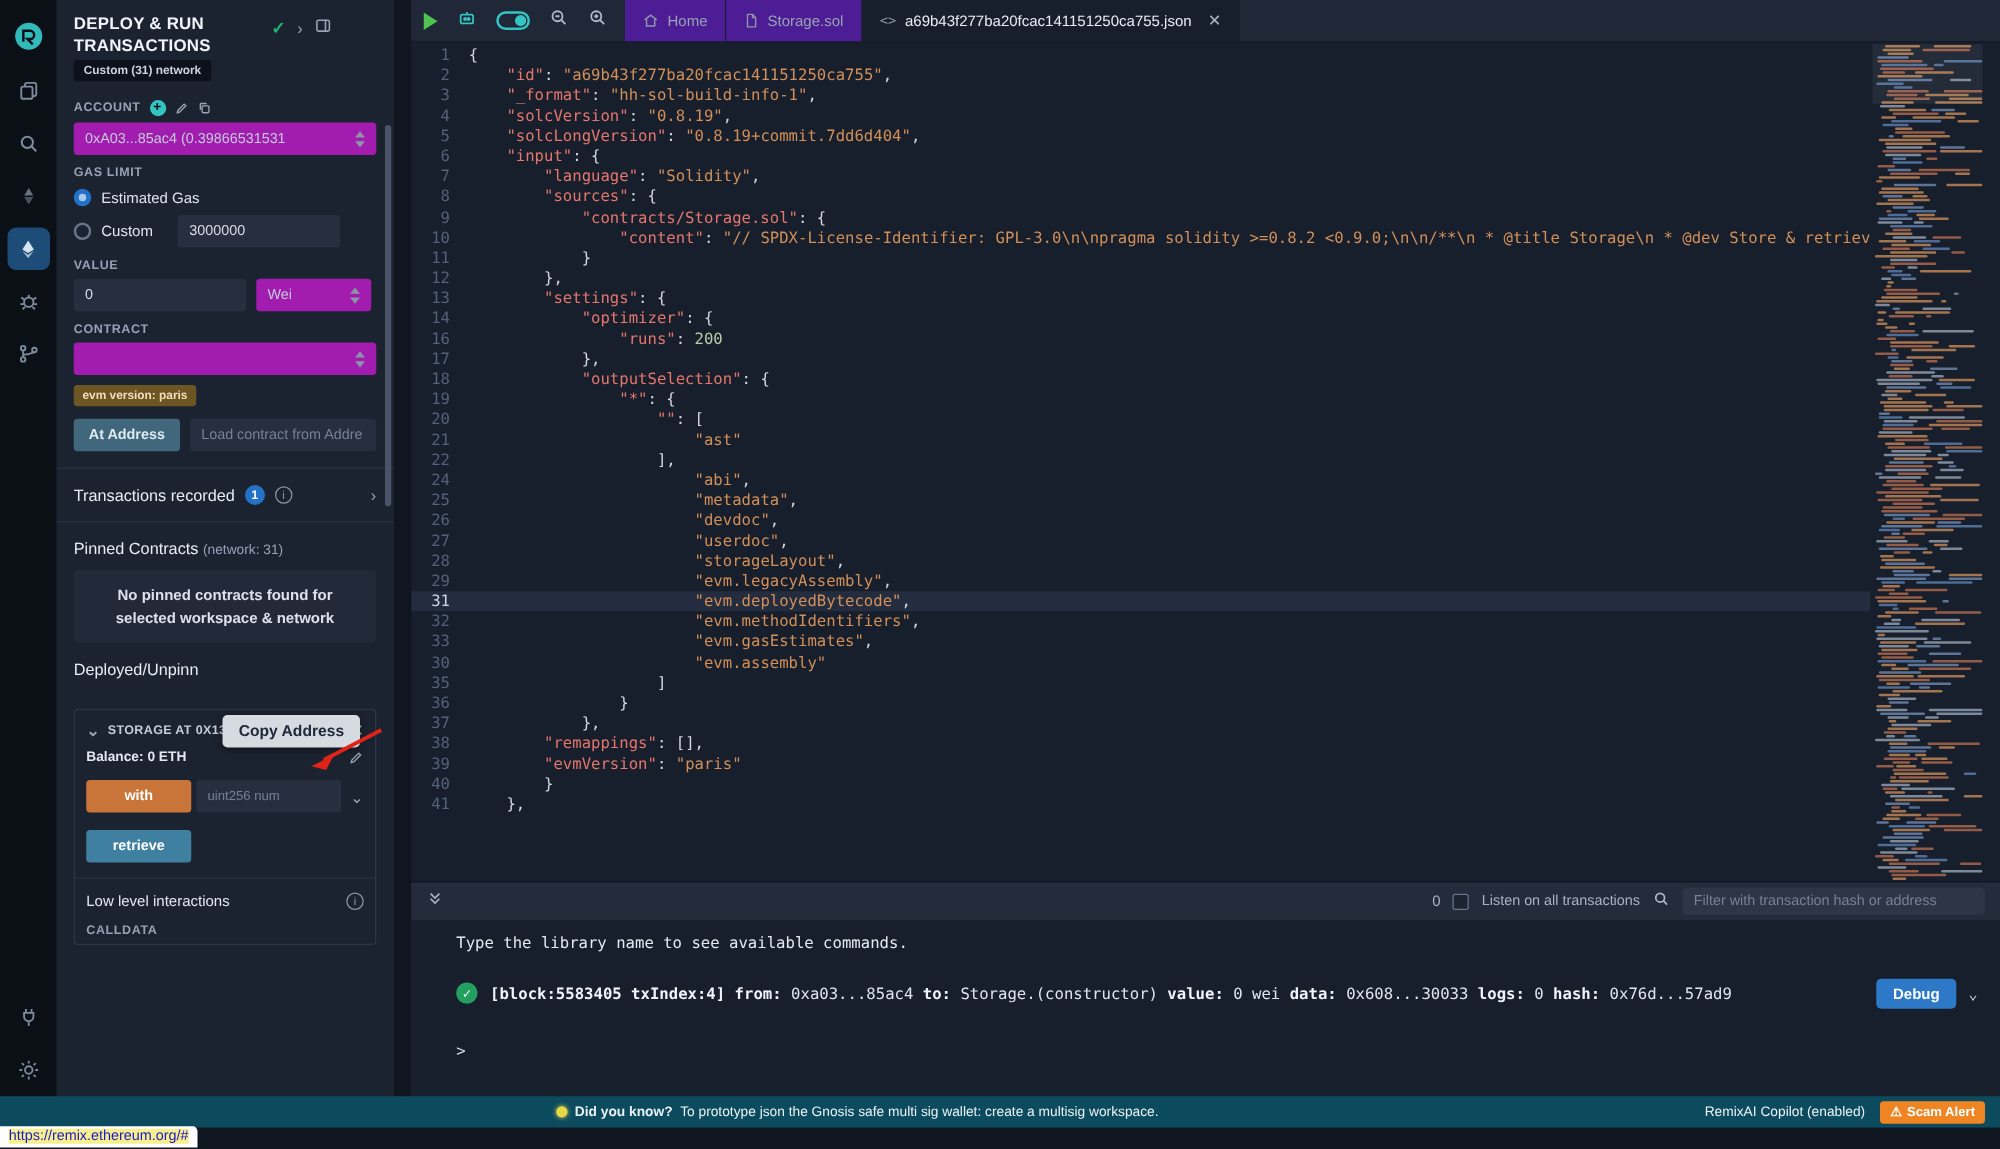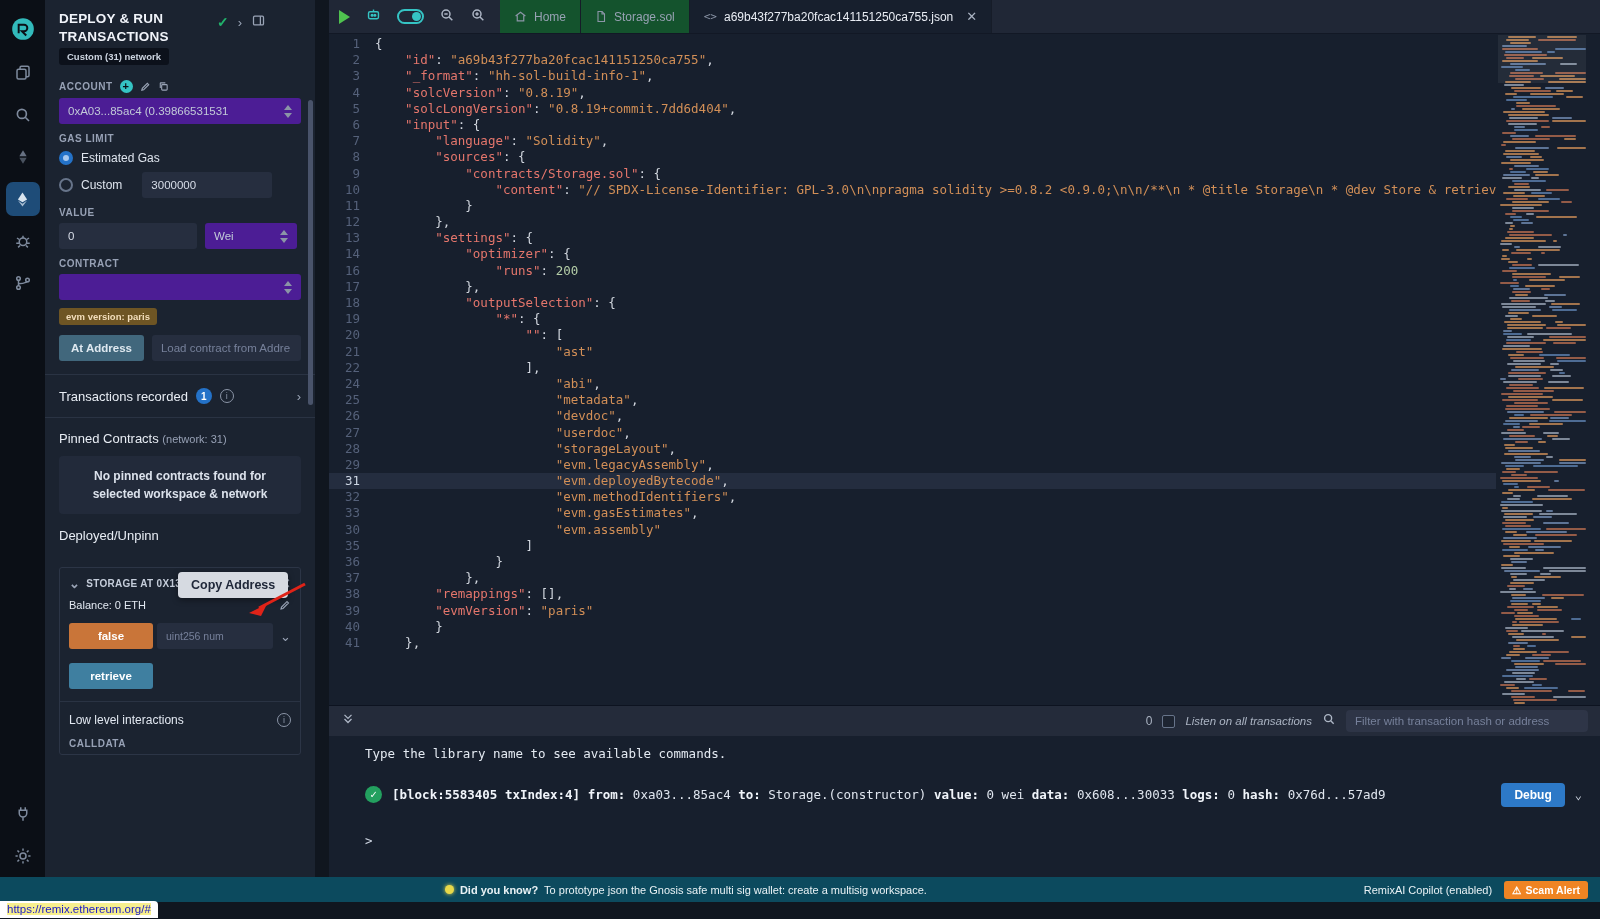--- a/index.html
+++ b/index.html
@@ -24,21 +24,21 @@
   .check-teal { color:#21b26b; font-size:14px; font-weight:700; }
   .chev { color:#9aa4b6; font-size:13px; }
   .network-badge { display:inline-block; margin:3px 0 6px 14px; background:#0c111b; color:#ccd4e0;
                    font-size:9.5px; font-weight:700; padding:3px 8px; border-radius:3px; }
   .sp-pad { padding:0 14px; }
   .lbl { font-size:10px; color:#97a1b5; letter-spacing:.5px; margin:9px 0 5px; font-weight:700; }
   .lbl-row { display:flex; align-items:center; gap:7px; }
   .mini-ico { color:#9aa4b6; display:flex; }
   .plus-circle { width:13px; height:13px; border-radius:50%; background:#35c4c4; color:#0b0f16;
                  font-size:11px; font-weight:700; display:flex; align-items:center; justify-content:center; line-height:1; }
-  .field { height:26px; background:#4c1d95; border-radius:3px; display:flex; align-items:center;
+  .field { height:26px; background:#a21caf; border-radius:3px; display:flex; align-items:center;
            padding:0 9px; color:#c2cad8; font-size:11.5px; overflow:hidden; white-space:nowrap; }
   .field .ftext { overflow:hidden; text-overflow:clip; white-space:nowrap; flex:1; }
   .stepper { display:flex; flex-direction:column; gap:3px; margin-left:6px; flex-shrink:0; }
   .tri-up { width:0; height:0; border-left:4px solid transparent; border-right:4px solid transparent; border-bottom:5px solid #8b95a7; }
   .tri-dn { width:0; height:0; border-left:4px solid transparent; border-right:4px solid transparent; border-top:5px solid #8b95a7; }
   .radio-row { display:flex; align-items:center; gap:8px; margin:7px 0; }
   .radio { width:14px; height:14px; border-radius:50%; border:2px solid #67748a; flex-shrink:0; }
   .radio.on { border:4px solid #2472c8; background:#a8c8ee; }
   .rlabel { font-size:12px; color:#dfe5ee; }
   input.tinput { height:26px; background:#262e3f; border:none; border-radius:3px; color:#d7dde8;
@@ -57,21 +57,21 @@
   .info-circle { width:14px; height:14px; border:1px solid #8b95a7; border-radius:50%; color:#8b95a7;
                  font-size:9px; display:flex; align-items:center; justify-content:center; }
   .sec-title { font-size:13px; color:#e8edf4; padding:0 14px; }
   .sec-sub { color:#97a1b5; font-size:11px; }
   .empty-card { margin:10px 14px; background:#222a3a; border-radius:4px; padding:11px 8px; text-align:center;
                 font-size:12px; line-height:1.5; color:#dce2ec; font-weight:600; }
   .instance-card { margin:24px 14px 0; border:1px solid #2c3546; border-radius:3px; }
   .inst-header { display:flex; align-items:center; gap:6px; padding:8px 9px 6px; color:#c5cdda;
                  font-size:10px; font-weight:700; letter-spacing:.3px; }
   .inst-icons { margin-left:auto; display:flex; align-items:center; gap:8px; color:#9aa4b6; }
-  .balance-row { display:flex; align-items:center; padding:2px 9px 8px; font-size:11px; font-weight:400; color:#e2e8f1; }
+  .balance-row { display:flex; align-items:center; padding:2px 9px 8px; font-size:11px; font-weight:700; color:#e2e8f1; }
   .store-row { display:flex; align-items:center; padding:4px 9px; }
   .btn-store { background:#c97539; color:#fff; width:84px; height:26px; font-weight:600; }
   .btn-retrieve { background:#3f7fa0; color:#fff; width:84px; height:26px; font-weight:600; margin:10px 9px 12px; display:block; }
   .lowlevel-row { display:flex; align-items:center; padding:2px 9px; font-size:12px; color:#e2e8f1; }
   .calldata-row { display:flex; align-items:center; padding:5px 9px 13px; gap:8px; }
   .btn-transact { background:transparent; border:1px solid #c97539; color:#c97539; height:28px; padding:0 13px; font-weight:600; }
   .sp-scrollbar { position:absolute; right:2px; top:100px; width:5px; height:305px; background:#49536a; border-radius:3px; }
   .tooltip { position:absolute; left:133px; top:572px; background:#d6dae1; color:#20283a; font-size:12.5px;
              font-weight:600; padding:6px 13px; border-radius:4px; z-index:6; box-shadow:0 2px 6px rgba(0,0,0,.4); white-space:nowrap; }
   .red-arrow { position:absolute; left:196px; top:578px; z-index:7; }
@@ -80,21 +80,21 @@
   .main { position:absolute; left:315px; right:0; top:0; bottom:42px; background:#171f2d; border-left:14px solid #10161f; }
   .topbar { height:34px; background:#202736; display:flex; align-items:stretch; border-bottom:1px solid #121825; }
   .run-icons { display:flex; align-items:center; gap:15px; padding:0 14px 0 10px; }
   .play-tri { width:0; height:0; border-top:7px solid transparent; border-bottom:7px solid transparent; border-left:11px solid #4fc24f; }
   .teal { color:#35c4c4; }
   .gray-ic { color:#aeb7c6; }
   .ai-toggle { width:27px; height:15px; border:2px solid #35c4c4; border-radius:8px; position:relative; }
   .ai-toggle::after { content:""; position:absolute; right:1px; top:1px; width:9px; height:9px; border-radius:50%; background:#35c4c4; }
   .tabs { display:flex; align-items:stretch; }
   .tab { display:flex; align-items:center; gap:7px; padding:0 14px; font-size:12px; color:#98a2b4;
-         background:#14532d; border-right:1px solid #161c28; cursor:pointer; white-space:nowrap; }
+         background:#4c1d95; border-right:1px solid #161c28; cursor:pointer; white-space:nowrap; }
   .tab.active { background:#171f2d; color:#e9edf4; }
   .tab .ticon { color:#8c96a8; display:flex; font-size:11px; font-family:"DejaVu Sans Mono",monospace; }
   .tab .close-x { color:#aab3c2; margin-left:6px; font-size:13px; }
 
   .editor { position:absolute; top:35px; left:0; right:0; bottom:172px; overflow:hidden; }
   .code { position:absolute; left:0; top:0; bottom:0; right:104px; overflow:hidden; padding-top:1px;
           font-family:"DejaVu Sans Mono",monospace; font-size:12.5px; line-height:16.2px; }
   .crow { display:flex; height:16.2px; white-space:pre; }
   .crow.active { background:#242d3f; }
   .ln { width:46px; text-align:right; padding-right:15px; color:#55617a; flex-shrink:0; }
@@ -105,21 +105,21 @@
   .mrow { height:3px; display:flex; align-items:center; }
   .mrow span { height:2px; display:inline-block; border-radius:1px; opacity:.8; }
   .mm-view { position:absolute; top:0; right:14px; width:88px; height:48px; background:rgba(255,255,255,.06); }
 
   
   .terminal { position:absolute; left:0; right:0; bottom:0; height:172px; background:#171f2d; border-top:1px solid #0d1320; }
   .term-toolbar { height:30px; background:#242b3a; display:flex; align-items:center; padding:0 12px; gap:10px; color:#aab3c2; }
   .tt-right { margin-left:auto; display:flex; align-items:center; gap:10px; }
   .tt-count { font-size:12px; color:#aab3c2; }
   .checkbox { width:13px; height:13px; border:1px solid #67748a; border-radius:2px; background:#1d2431; }
-  .tt-label { font-size:11.5px; color:#aab3c2;font-style:italic; }
+  .tt-label { font-size:11.5px; color:#aab3c2; }
   .filter-input { width:242px; height:22px; background:#2e3547; border:none; border-radius:4px;
                   color:#d7dde8; font-size:11.5px; padding:0 9px; outline:none; }
   .filter-input::placeholder { color:#76809a; }
   .term-body { font-family:"DejaVu Sans Mono",monospace; font-size:12.5px; color:#e4eaf2; padding:10px 0 0 36px; }
   .tline { line-height:1.35; }
   .tx-row { display:flex; align-items:center; gap:10px; margin:20px 18px 0 0; }
   .check-circle { width:17px; height:17px; border-radius:50%; background:#23a05f; color:#fff; font-size:11px;
                   display:flex; align-items:center; justify-content:center; flex-shrink:0; }
   .tx-text { white-space:nowrap; overflow:hidden; }
   .seg-b { font-weight:700; color:#f0f4fa; }
@@ -320,21 +320,21 @@
       </div>
       <div class="balance-row">
         <span>Balance: 0 ETH</span>
         <span class="mini-ico" style="margin-left:auto;">
             <svg width="12" height="12" viewBox="0 0 24 24" fill="none" stroke="currentColor" stroke-width="2.2">
               <path d="M4 20l1-4L16 5l3 3L8 19l-4 1z"></path>
             </svg>
           </span>
       </div>
       <div class="store-row">
-        <button class="btn btn-store">false</button>
+        <button class="btn btn-store">with</button>
         <input class="tinput" style="flex: 1 1 0%; min-width: 0px; margin-left: 4px; font-size: 10.5px;" placeholder="uint256 num">
         <span class="chev" style="margin-left:7px;">⌄</span>
       </div>
       <button class="btn btn-retrieve">retrieve</button>
       <div class="hr" style="margin:2px 0 9px;"></div>
       <div class="lowlevel-row">
         <span>Low level interactions</span>
         <span class="info-circle" style="margin-left:auto;">i</span>
       </div>
       <div class="lbl" style="padding:0 9px;">CALLDATA</div>

